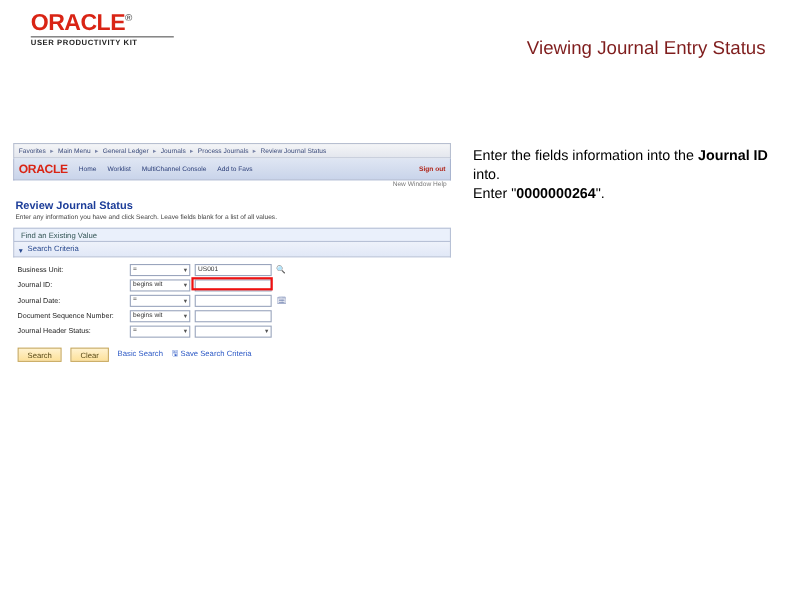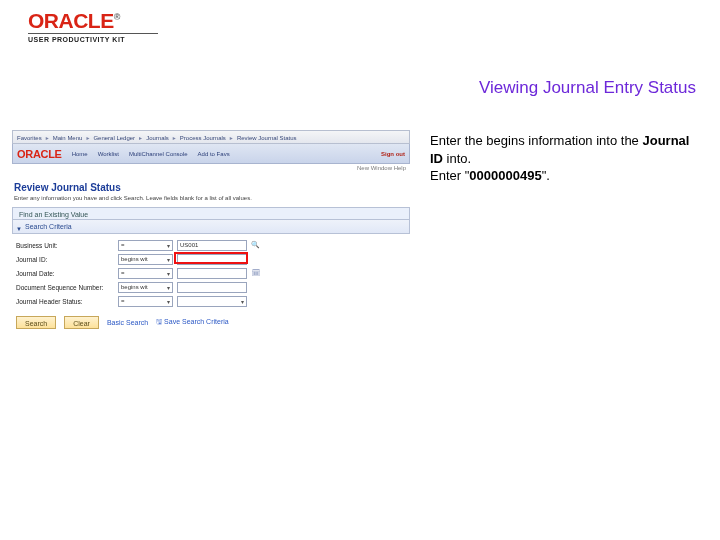--- a/index.html
+++ b/index.html
@@ -5,21 +5,21 @@
   * { box-sizing: border-box; margin: 0; padding: 0; }
   html, body { width: 720px; height: 540px; font-family: Arial, Helvetica, sans-serif; background: #fff; color: #000; }
   .page { width: 720px; height: 540px; position: relative; }
 
   
   .hdr { position: absolute; top: 10px; left: 0; right: 0; height: 60px; padding: 0 28px; }
   .logo-wrap { width: 130px; }
   .oracle-logo { font-family: "Arial Black", Arial, sans-serif; font-weight: 900; color: #d92415; font-size: 21px; letter-spacing: -0.5px; line-height: 1; }
   .oracle-logo .reg { font-size: 9px; vertical-align: super; color:#666; }
   .upk-bar { margin-top: 2px; border-top: 1px solid #555; padding-top: 2px; font-size: 7px; letter-spacing: 0.5px; color:#222; font-weight: bold; }
-  .page-title { position:absolute; right: 24px; top: 24px; font-size: 17px; color:#6d28d9;margin-top:44px; }
+  .page-title { position:absolute; right: 24px; top: 24px; font-size: 17px; color:#7f1d1d; }
 
   
   .shot { position:absolute; top: 130px; left: 12px; width: 398px; font-size: 7px; color:#333; }
   .shot .crumb-row { height:14px; line-height:14px; padding: 0 4px; background: linear-gradient(#f4f5f7,#e4e7ee); border:1px solid #b7bfd0; font-size:6px; color:#3a4a7a; display:flex; gap:4px; }
   .shot .crumb-row span.sep { color:#7a85a8; }
   .shot .mini-header { display:flex; align-items:center; height:20px; background:linear-gradient(#dfe6f3,#c9d4ea); border:1px solid #a8b4cf; border-top:none; padding:0 4px; gap:10px; }
   .mini-logo { font-family:"Arial Black",Arial,sans-serif; color:#d92415; font-weight:900; font-size:11px; letter-spacing:-0.3px; }
   .mini-nav { display:flex; gap:10px; font-size:6px; color:#2b3e78; }
   .mini-right { margin-left:auto; font-size:6px; color:#2b3e78; display:flex; gap:6px;}
   .mini-right .signout { color:#b02418; font-weight:bold;}
@@ -154,18 +154,18 @@
   <div class="btnrow">
     <div class="btn" data-bind="shot.buttons.search">Search</div>
     <div class="btn" data-bind="shot.buttons.clear">Clear</div>
     <a class="link" data-bind="shot.buttons.basic">Basic Search</a>
     <a class="link linksave" data-bind="shot.buttons.save">Save Search Criteria</a>
   </div>
 </div>
 
 <div class="instr">
   <div class="body">
-    <span data-bind="instruction.line1_pre">Enter the begins information into the </span><b data-bind="instruction.line1_b">Journal ID</b><span data-bind="instruction.line1_post"> into.</span><br>
-    <span data-bind="instruction.line2_pre">Enter "</span><b data-bind="instruction.line2_b">0000000495</b><span data-bind="instruction.line2_post">".</span>
+    <span data-bind="instruction.line1_pre">Enter the fields information into the </span><b data-bind="instruction.line1_b">Journal ID</b><span data-bind="instruction.line1_post"> into.</span><br>
+    <span data-bind="instruction.line2_pre">Enter "</span><b data-bind="instruction.line2_b">0000000264</b><span data-bind="instruction.line2_post">".</span>
   </div>
 </div>
 
 </div>
 
 </body></html>

